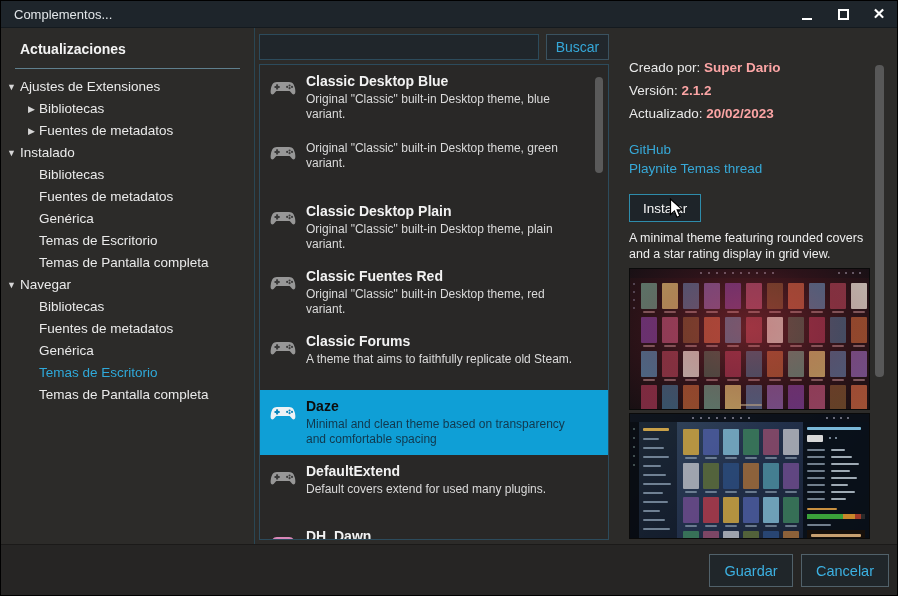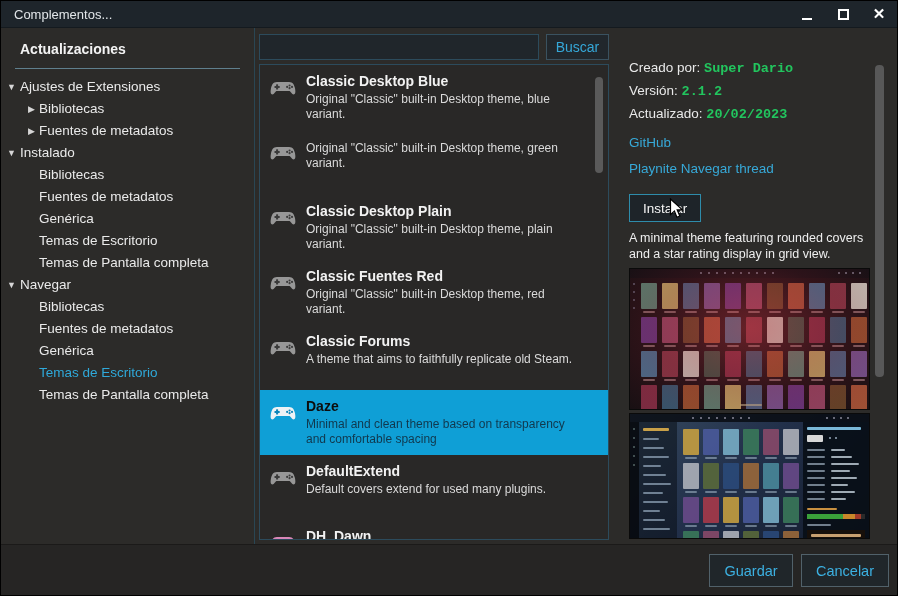--- a/index.html
+++ b/index.html
@@ -44,21 +44,21 @@
   .addon-item .pad-icon { position:absolute; left:8px; top:13px; }
   .addon-title { font-size:14px; font-weight:bold; color:#f2f2f2; }
   .addon-desc { font-size:12px; line-height:15px; color:#dadada; margin-top:3px; width:276px; }
   .addon-item.sel { background:#0f9fd6; }
   .addon-item.sel .addon-title { color:#0d0d0d; }
   .addon-item.sel .addon-desc { color:#11384d; }
   .list-scrollbar { position:absolute; right:5px; top:12px; width:8px; height:96px;
     background:#5a5a5a; border-radius:4px; }
   
   .meta-line { position:absolute; left:628px; font-size:13.5px; color:#e9e9e9; }
-  .meta-line b { color:#22c55e;font-family:Liberation Mono, monospace; }
+  .meta-line b { color:#fca5a5; }
   .link { position:absolute; left:628px; font-size:13.5px; color:#37a9d8; cursor:pointer; text-decoration:none; display:block; }
   .install-btn { position:absolute; left:628px; top:193px; height:28px; padding:0 13px;
     background:#1e2429; border:1px solid #2e8cab; color:#f4f4f4; font-size:13.5px;
     display:flex; align-items:center; cursor:default; }
   .cursor { position:absolute; left:668px; top:197px; z-index:50; pointer-events:none; }
   .detail-desc { position:absolute; left:628px; top:229px; width:250px; font-size:12.5px;
     line-height:16px; color:#eeeeee; }
   .shot { position:absolute; left:628px; width:241px; border:1px solid #0a0a0a; overflow:hidden; }
   .shot1 { top:267px; height:142px; background:#181114; }
   .shot2 { top:412px; height:126px; background:linear-gradient(135deg,#36495f 0%,#22304a 45%,#131b2a 100%); }
@@ -300,22 +300,22 @@
     <b>Super Dario</b>
   </div>
   <div class="meta-line" style="top:82px">
     <span>Versión:</span>
     <b>2.1.2</b>
   </div>
   <div class="meta-line" style="top:105px">
     <span>Actualizado:</span>
     <b>20/02/2023</b>
   </div>
-  <a class="link" style="top:134px">GitHub</a>
-  <a class="link" style="top:160px">Playnite Navegar thread</a>
+  <a class="link" style="top:141px">GitHub</a>
+  <a class="link" style="top:160px">Playnite Temas thread</a>
   <div class="install-btn">Instalar</div>
   <div class="cursor">
     <svg width="16" height="22" viewBox="0 0 16 22">
         <path d="M1.5 1 L1.5 16.6 L5.4 13 L7.9 19.2 L10.8 18 L8.2 11.9 L13.4 11.9 Z" fill="#ffffff" stroke="#000000" stroke-width="1.2"></path>
       </svg>
   </div>
   <div class="detail-desc">A minimal theme featuring rounded covers and a star rating display in grid view.</div>
 
   <div class="shot shot1" id="shot1">
       <div class="" style="position: absolute; left: 0px; top: 0px; right: 0px; height: 9px; background: rgb(16, 16, 20);"></div>

